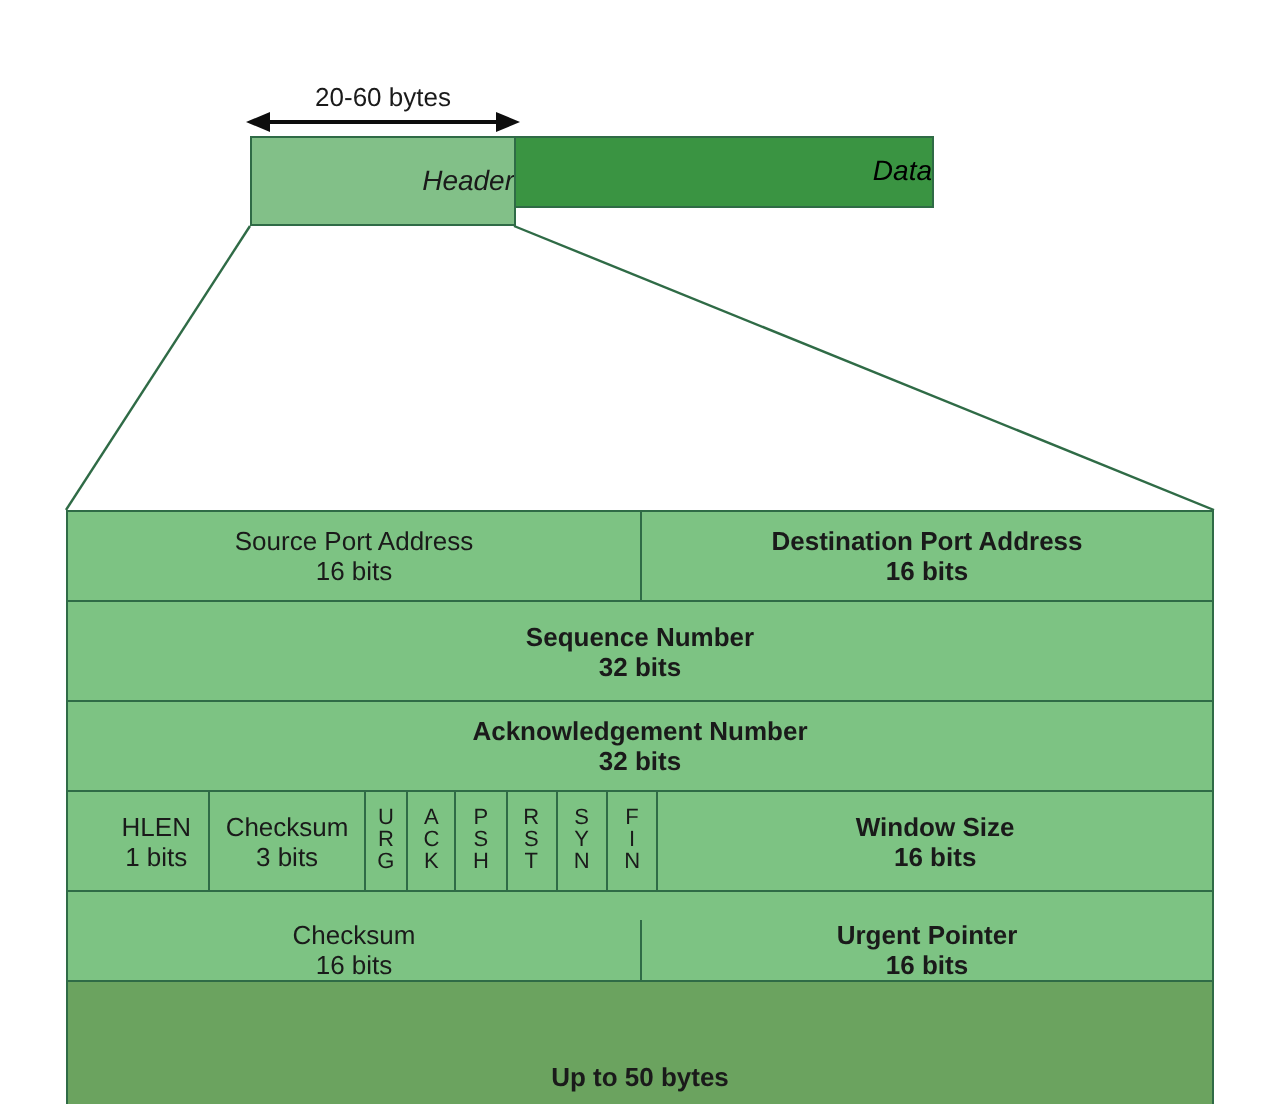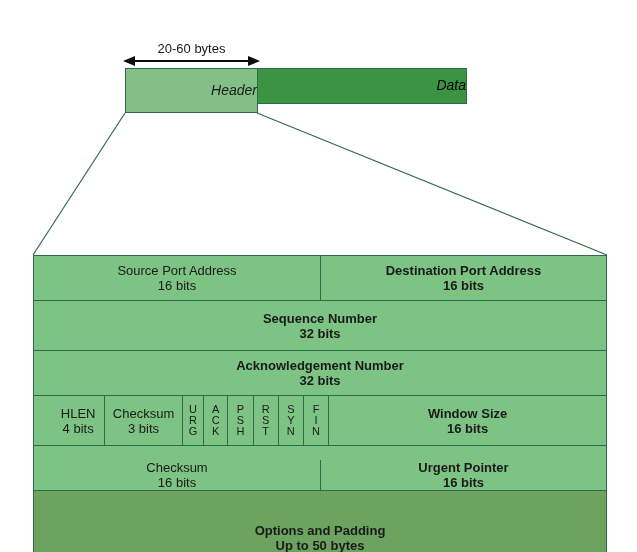--- a/index.html
+++ b/index.html
@@ -171,21 +171,21 @@
     <div class="hrow rowsep" id="row-ack">
       <div class="cell" style="width:100%">
         <span class="l1">Acknowledgement Number</span>
         <span class="l2">32 bits</span>
       </div>
     </div>
 
     <div class="hrow rowsep" id="row-flags">
       <div class="cell" style="width:55px">
         <span class="l1">HLEN</span>
-        <span class="l2">4 bits</span>
+        <span class="l2">1 bits</span>
       </div>
       <div class="cell" style="width:80px">
         <span class="l1">Checksum</span>
         <span class="l2">3 bits</span>
       </div>
 
       <div class="flagcell" style="width:22px">
         <span>U</span>
         <span>R</span>
         <span>G</span>
@@ -228,19 +228,18 @@
         <span class="l2">16 bits</span>
       </div>
       <div class="cell" style="width:285px">
         <span class="l1">Urgent Pointer</span>
         <span class="l2">16 bits</span>
       </div>
     </div>
 
     <div class="hrow" id="row-options">
       <div class="cell" style="width:100%">
-        <span class="l1">Options and Padding</span>
         <span class="l2">Up to 50 bytes</span>
       </div>
     </div>
 
   </div>
 </div>
 
 </body></html>

